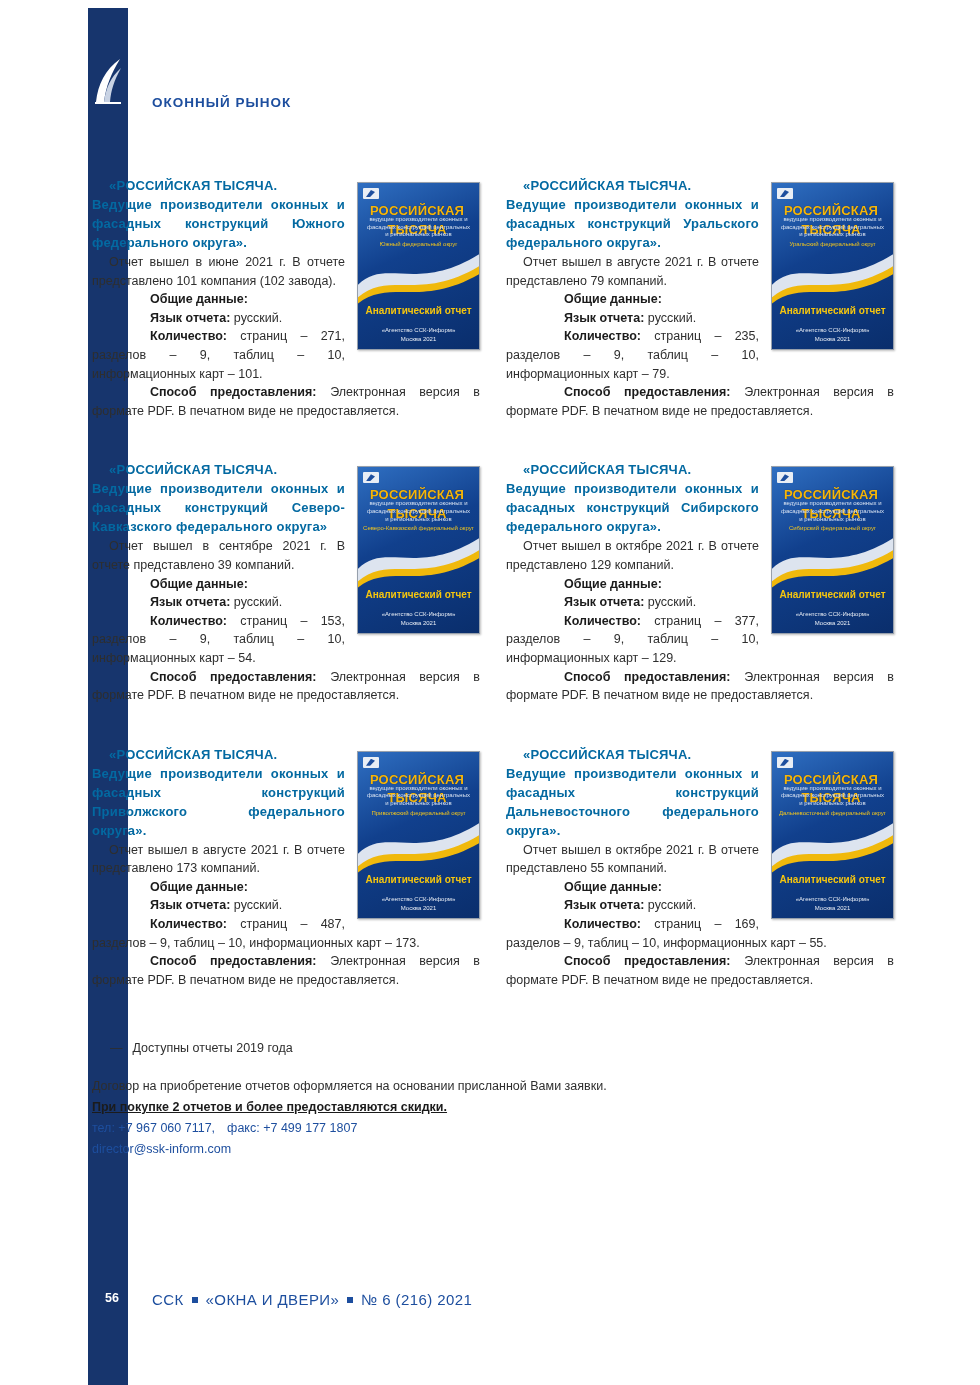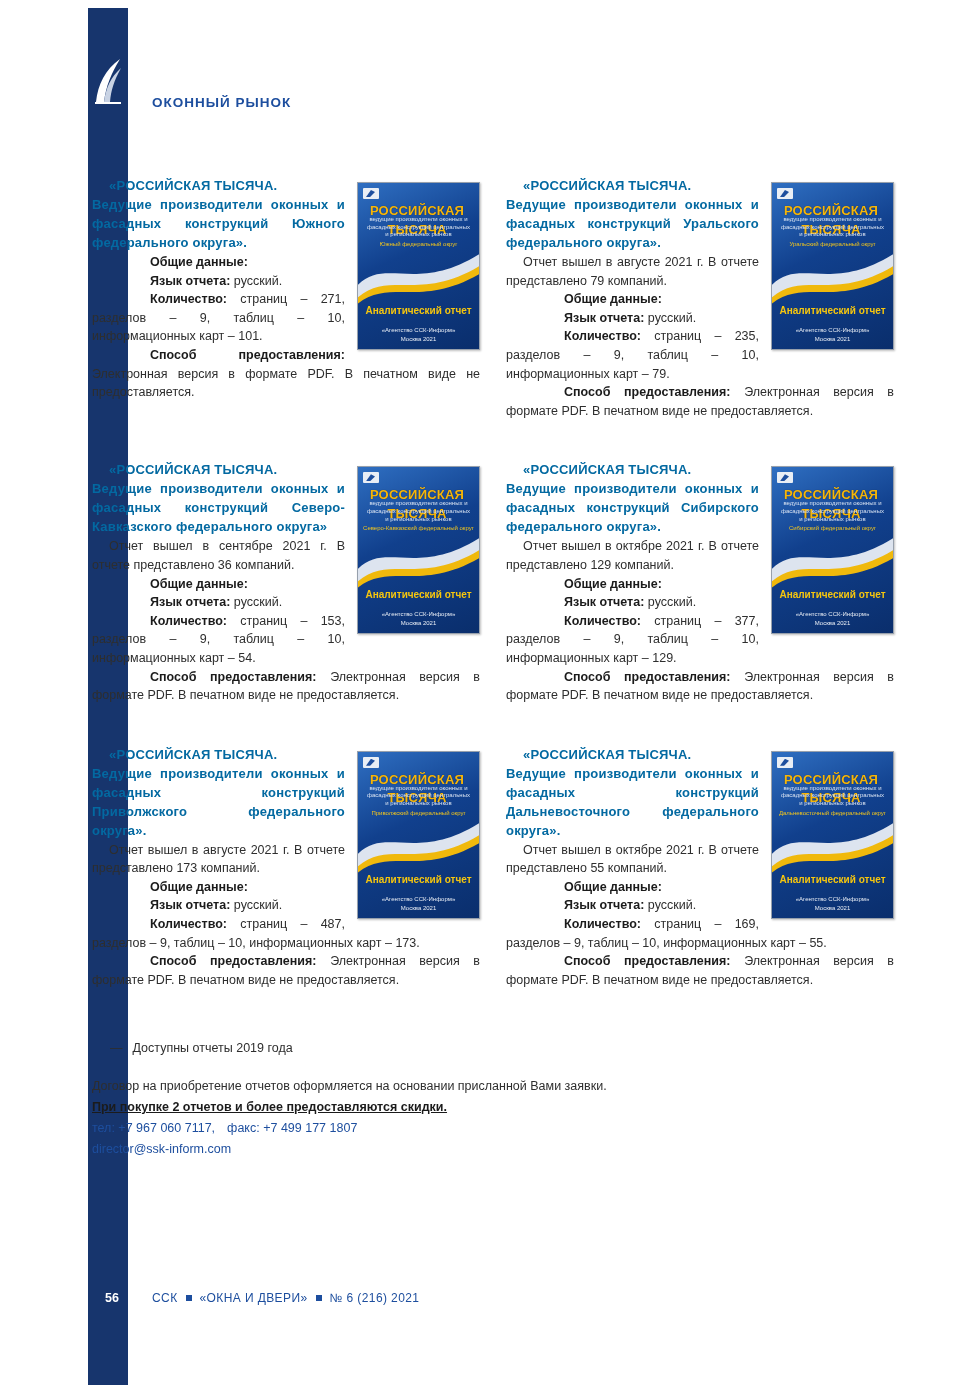--- a/index.html
+++ b/index.html
@@ -100,21 +100,21 @@
   .contact .blue { color: #1d4e9e; }
   .contact .fax { margin-left: 12px; }
 
   
   .page-num {
     position: absolute; left: 88px; top: 1291px; width: 48px;
     text-align: center; color: #ffffff; font-weight: bold; font-size: 12.5px;
   }
   .footer-line {
     position: absolute; left: 152px; top: 1291px;
-    color: #1d4e9e; font-size: 12px; letter-spacing: 0.4px;
+    color: #1d4e9e; font-size: 15px; letter-spacing: 0.4px;
     display: flex; align-items: center;
   }
   .footer-line .sq {
     display: inline-block; width: 6px; height: 6px; background: #1d4e9e;
     margin: 0 8px;
   }
 </style>
 </head>
 <body>
 
@@ -142,20 +142,21 @@
       </svg>
       <div class="cover-analytic">Аналитический отчет</div>
       <div class="cover-agency">«Агентство ССК-Информ»</div>
       <div class="cover-city">Москва 2021</div>
     </div>
 
     <h3 class="report-title">
       <span class="line1">«РОССИЙСКАЯ ТЫСЯЧА.</span><span>Ведущие производители оконных и фасадных конструкций Южного федерального округа».</span>
     </h3>
 
+    <p><span>Отчет вышел в июне 2021 г. В отчете представлено 101 компания (102 завода).</span></p>
 
     <p><b>Общие данные:</b></p>
 
     <p><b>Язык отчета:</b><span> русский.</span></p>
 
     <p><b>Количество:</b><span> страниц – 271, разделов – 9, таблиц – 10, информационных карт – 101.</span></p>
 
     <p><b>Способ предоставления:</b><span> Электронная версия в формате PDF. В печатном виде не предоставляется.</span></p>
   </article>
 
@@ -201,21 +202,21 @@
       </svg>
       <div class="cover-analytic">Аналитический отчет</div>
       <div class="cover-agency">«Агентство ССК-Информ»</div>
       <div class="cover-city">Москва 2021</div>
     </div>
 
     <h3 class="report-title">
       <span class="line1">«РОССИЙСКАЯ ТЫСЯЧА.</span><span>Ведущие производители оконных и фасадных конструкций Северо-Кавказского федерального округа»</span>
     </h3>
 
-    <p><span>Отчет вышел в сентябре 2021 г. В отчете представлено 36 компаний.</span></p>
+    <p><span>Отчет вышел в сентябре 2021 г. В отчете представлено 39 компаний.</span></p>
 
     <p><b>Общие данные:</b></p>
 
     <p><b>Язык отчета:</b><span> русский.</span></p>
 
     <p><b>Количество:</b><span> страниц – 153, разделов – 9, таблиц – 10, информационных карт – 54.</span></p>
 
     <p><b>Способ предоставления:</b><span> Электронная версия в формате PDF. В печатном виде не предоставляется.</span></p>
   </article>
 

